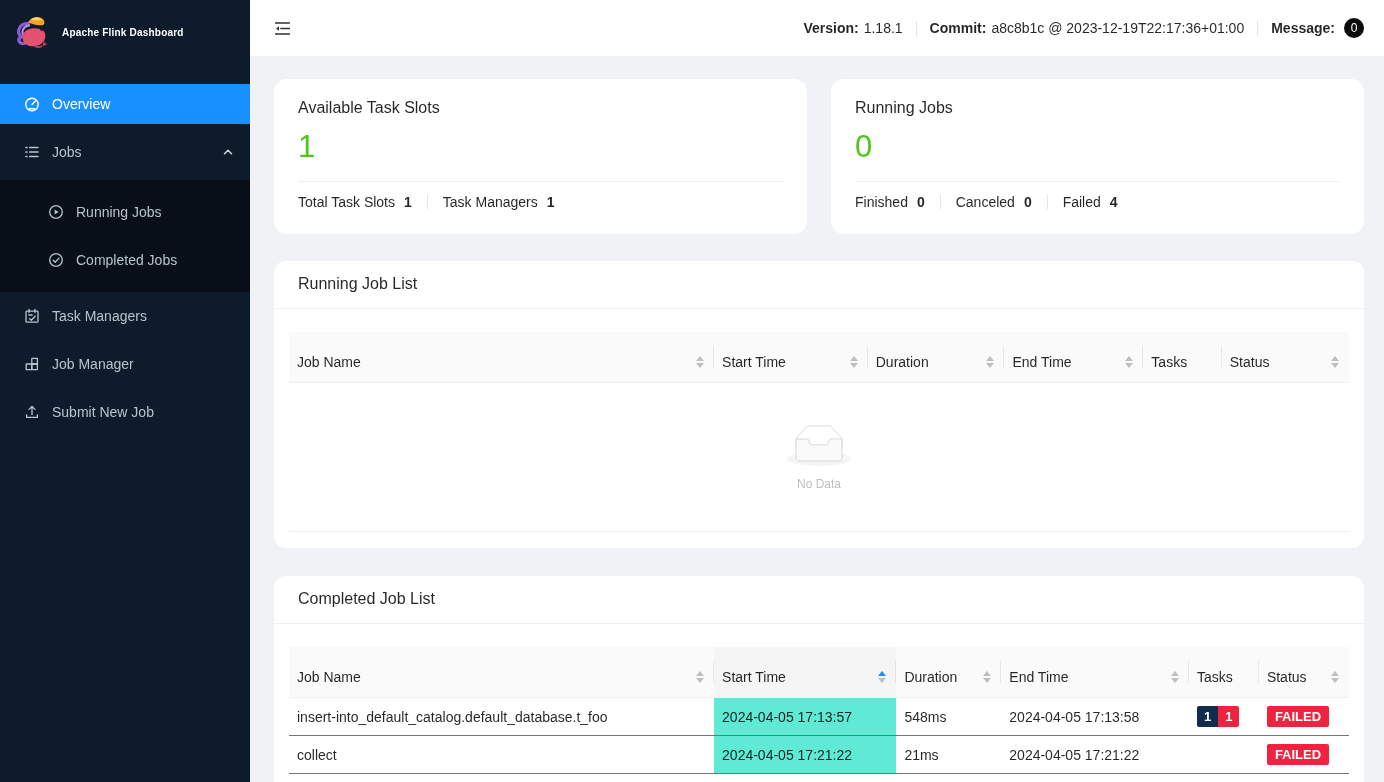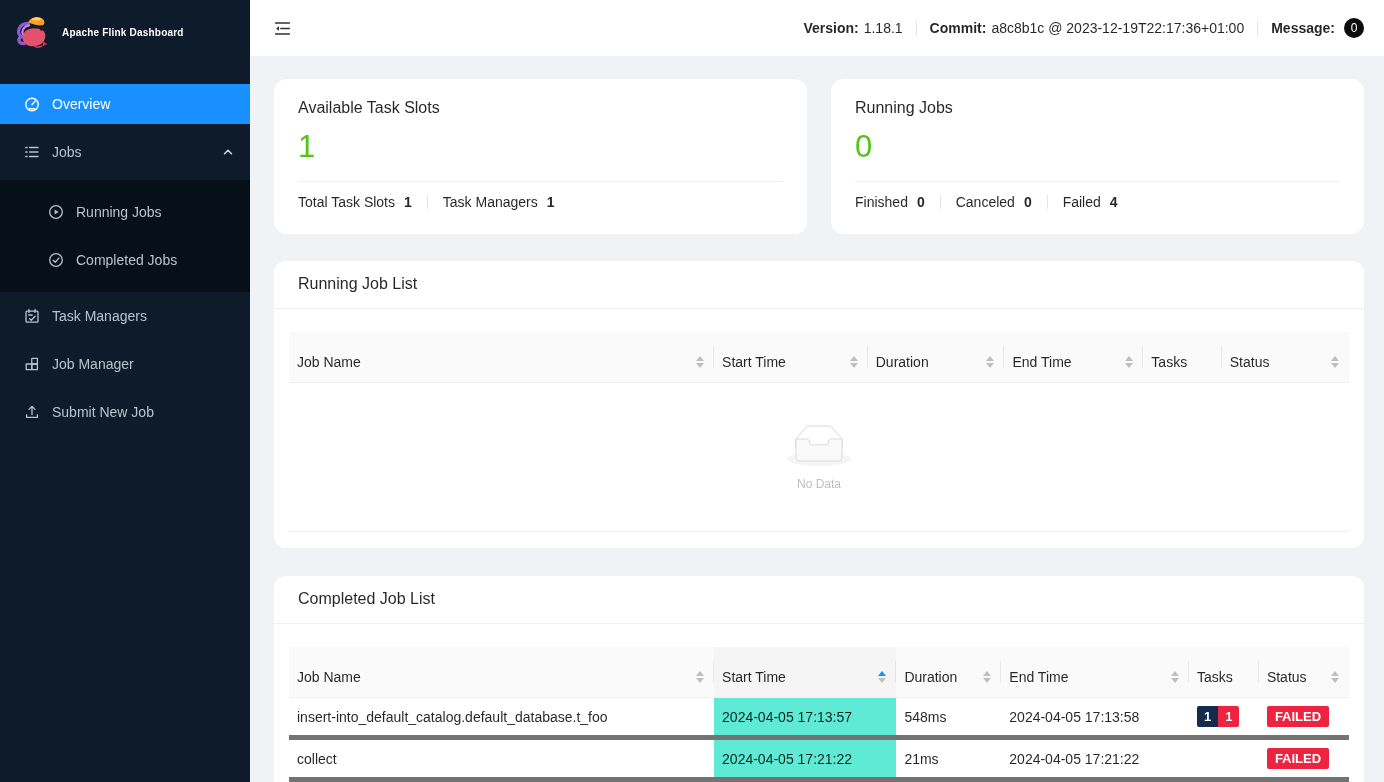--- a/index.html
+++ b/index.html
@@ -70,21 +70,21 @@
   .grid th.sorted { background:#f5f5f5; }
   .grid th:not(:last-child)::after {
     content:''; position:absolute; right:0; top:50%; transform:translateY(-50%);
     width:1px; height:1.6em; background:rgba(0,0,0,.07);
   }
   .th-inner { display:flex; align-items:center; justify-content:space-between; gap:4px;margin-top:10px; }
   .sorter { display:flex; flex-direction:column; gap:2px; margin-right:2px; }
   .caret-up { width:0; height:0; border-left:4px solid transparent; border-right:4px solid transparent; border-bottom:5px solid #bfbfbf; }
   .caret-down { width:0; height:0; border-left:4px solid transparent; border-right:4px solid transparent; border-top:5px solid #bfbfbf; }
   .caret-up.active { border-bottom-color:#1890ff; }
-  .grid td { padding:8px; border-bottom:5px solid #737373; font-size:14px; overflow:hidden; text-overflow:ellipsis; white-space:nowrap; }
+  .grid td { padding:8px; border-bottom:1px solid #737373; font-size:14px; overflow:hidden; text-overflow:ellipsis; white-space:nowrap; }
   .grid td.sorted { background:#5eead4; }
 
   .empty-wrap { padding:42px 0 40px; text-align:center; border-bottom:1px solid #f0f0f0; }
   .empty-text { color:#bfbfbf; margin-top:8px; font-size:12px; }
 
   .tasks-badges { display:inline-flex; }
   .badge { color:#fff; font-weight:bold; font-size:13px; padding:2px 7px; min-width:13px; text-align:center; line-height:17px; }
   .badge-total { background:#132c4d; border-radius:2px 0 0 2px; }
   .badge-failed { background:#ee2340; border-radius:0 2px 2px 0; }
   .status-pill { display:inline-block; background:#ee2340; color:#fff; font-weight:bold; font-size:13px; padding:2px 8px; border-radius:2px; line-height:17px; }

